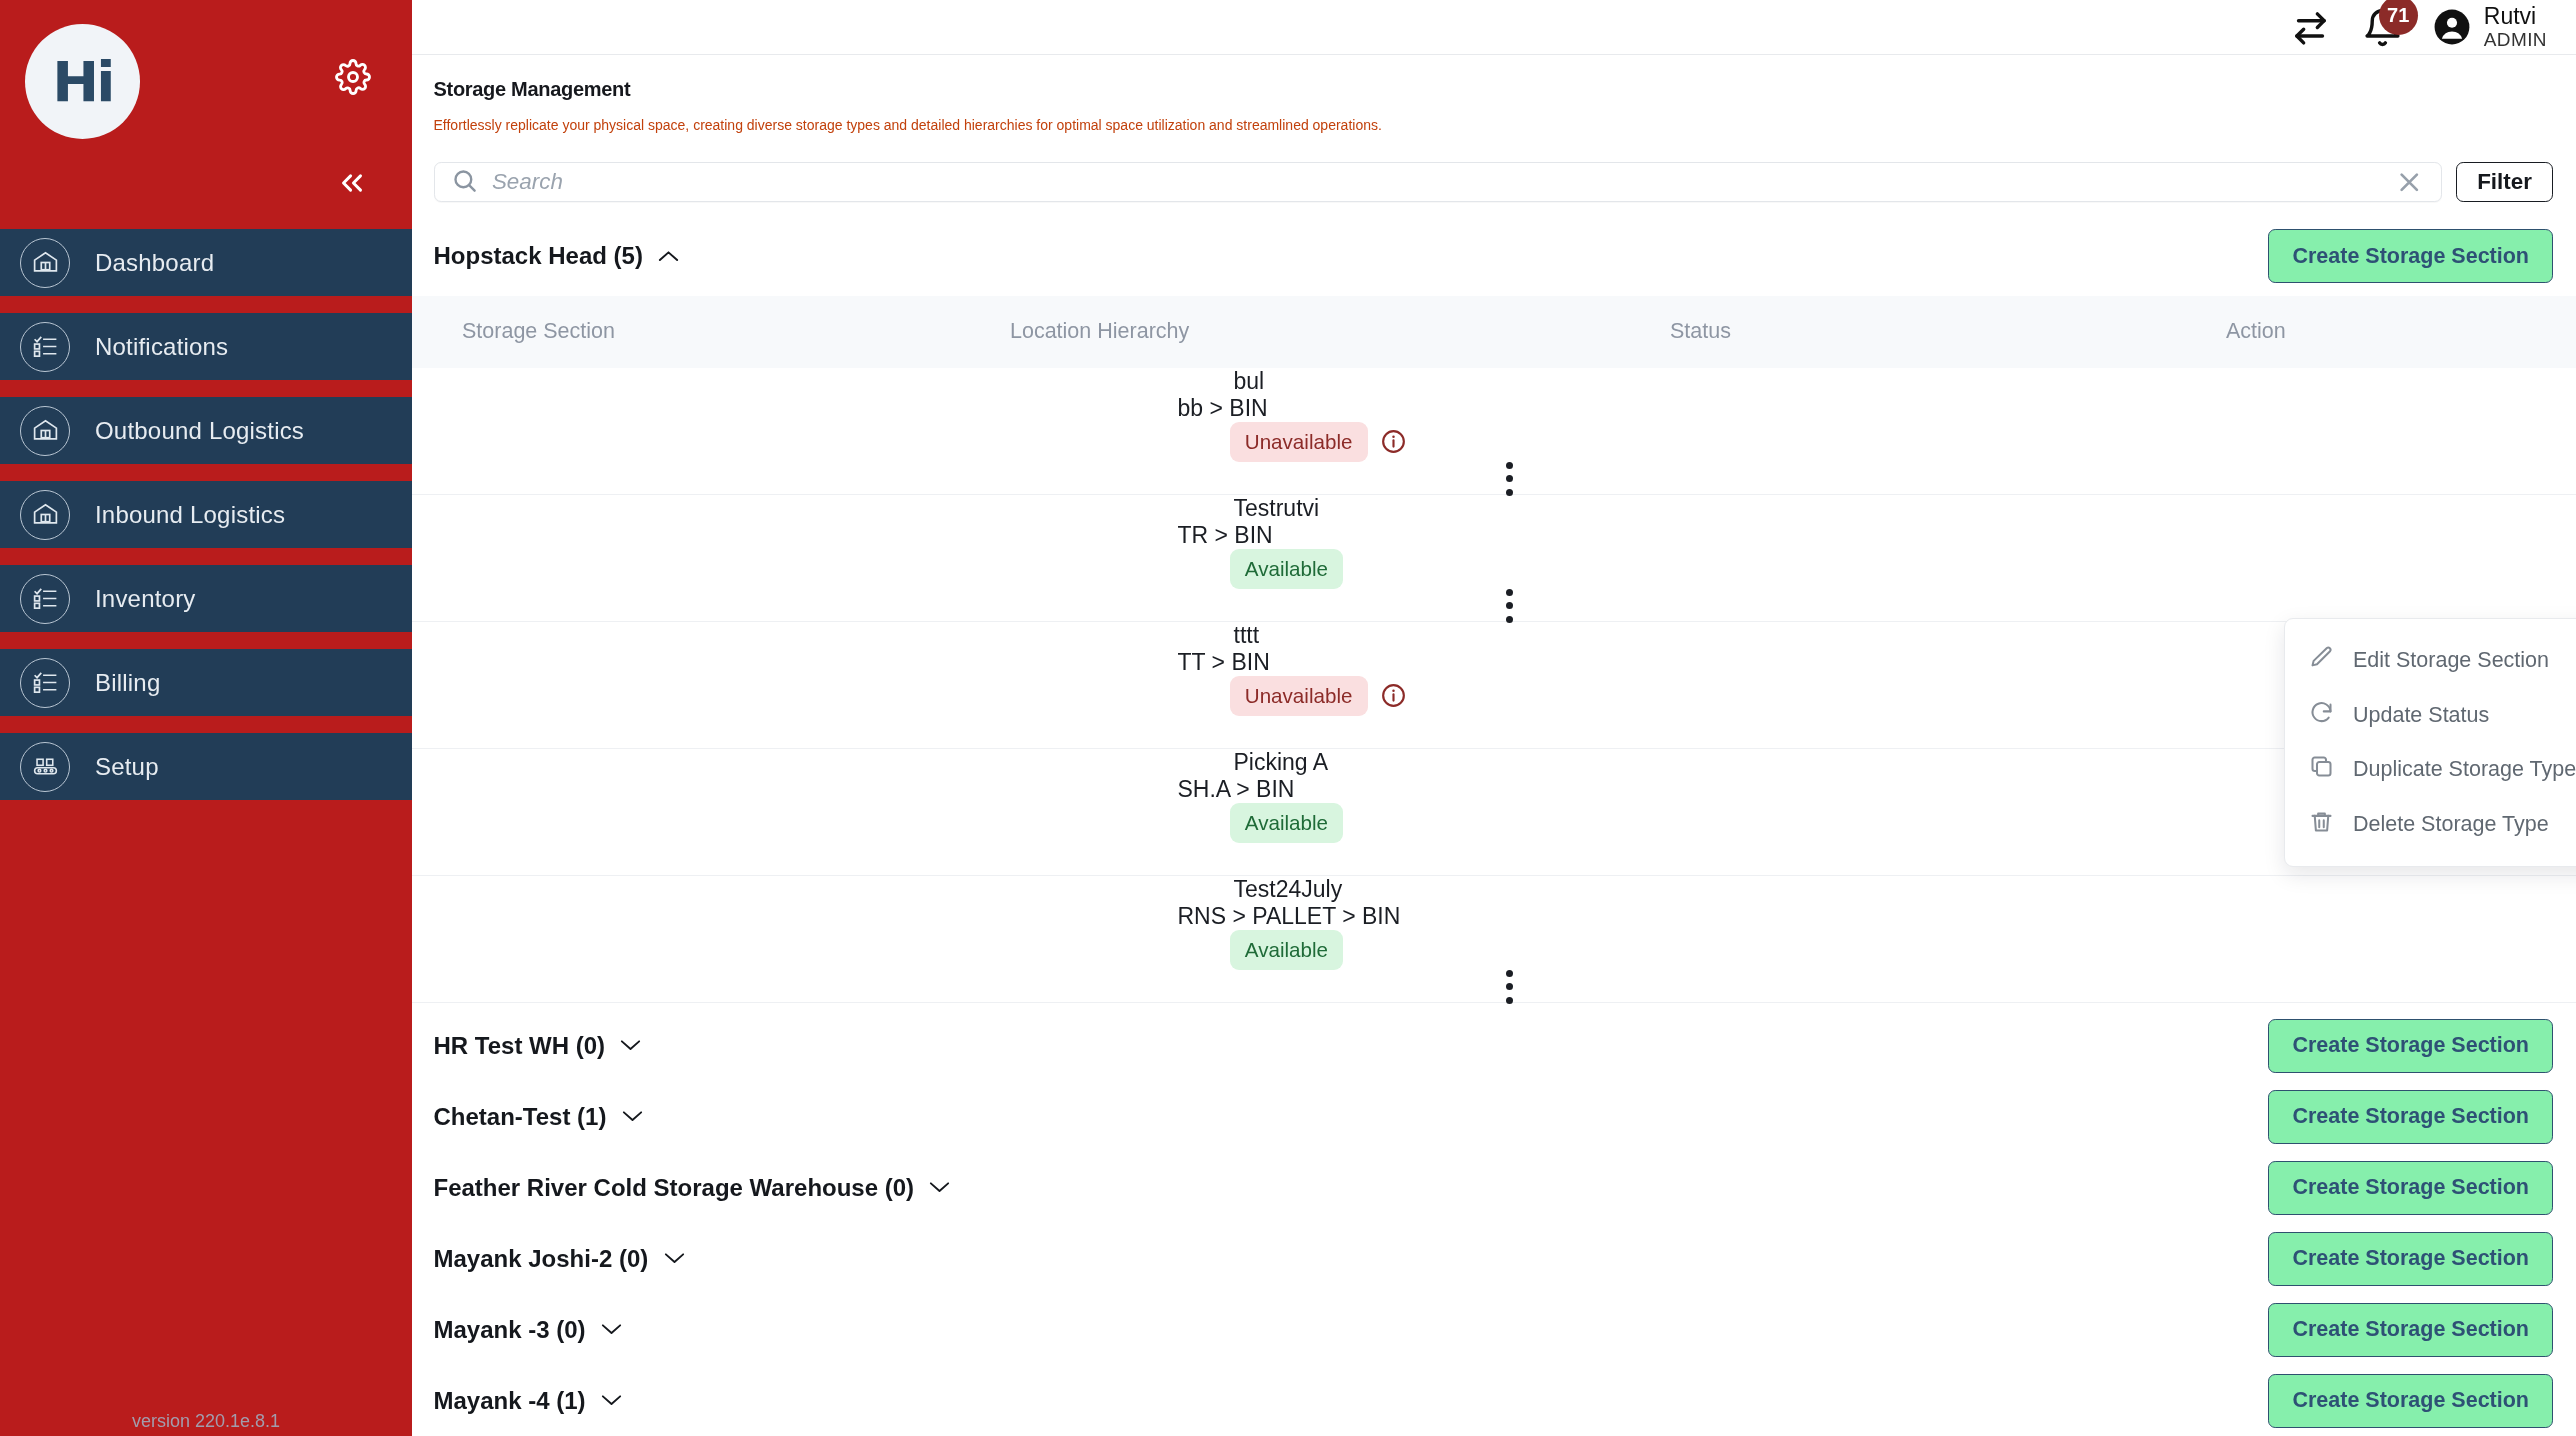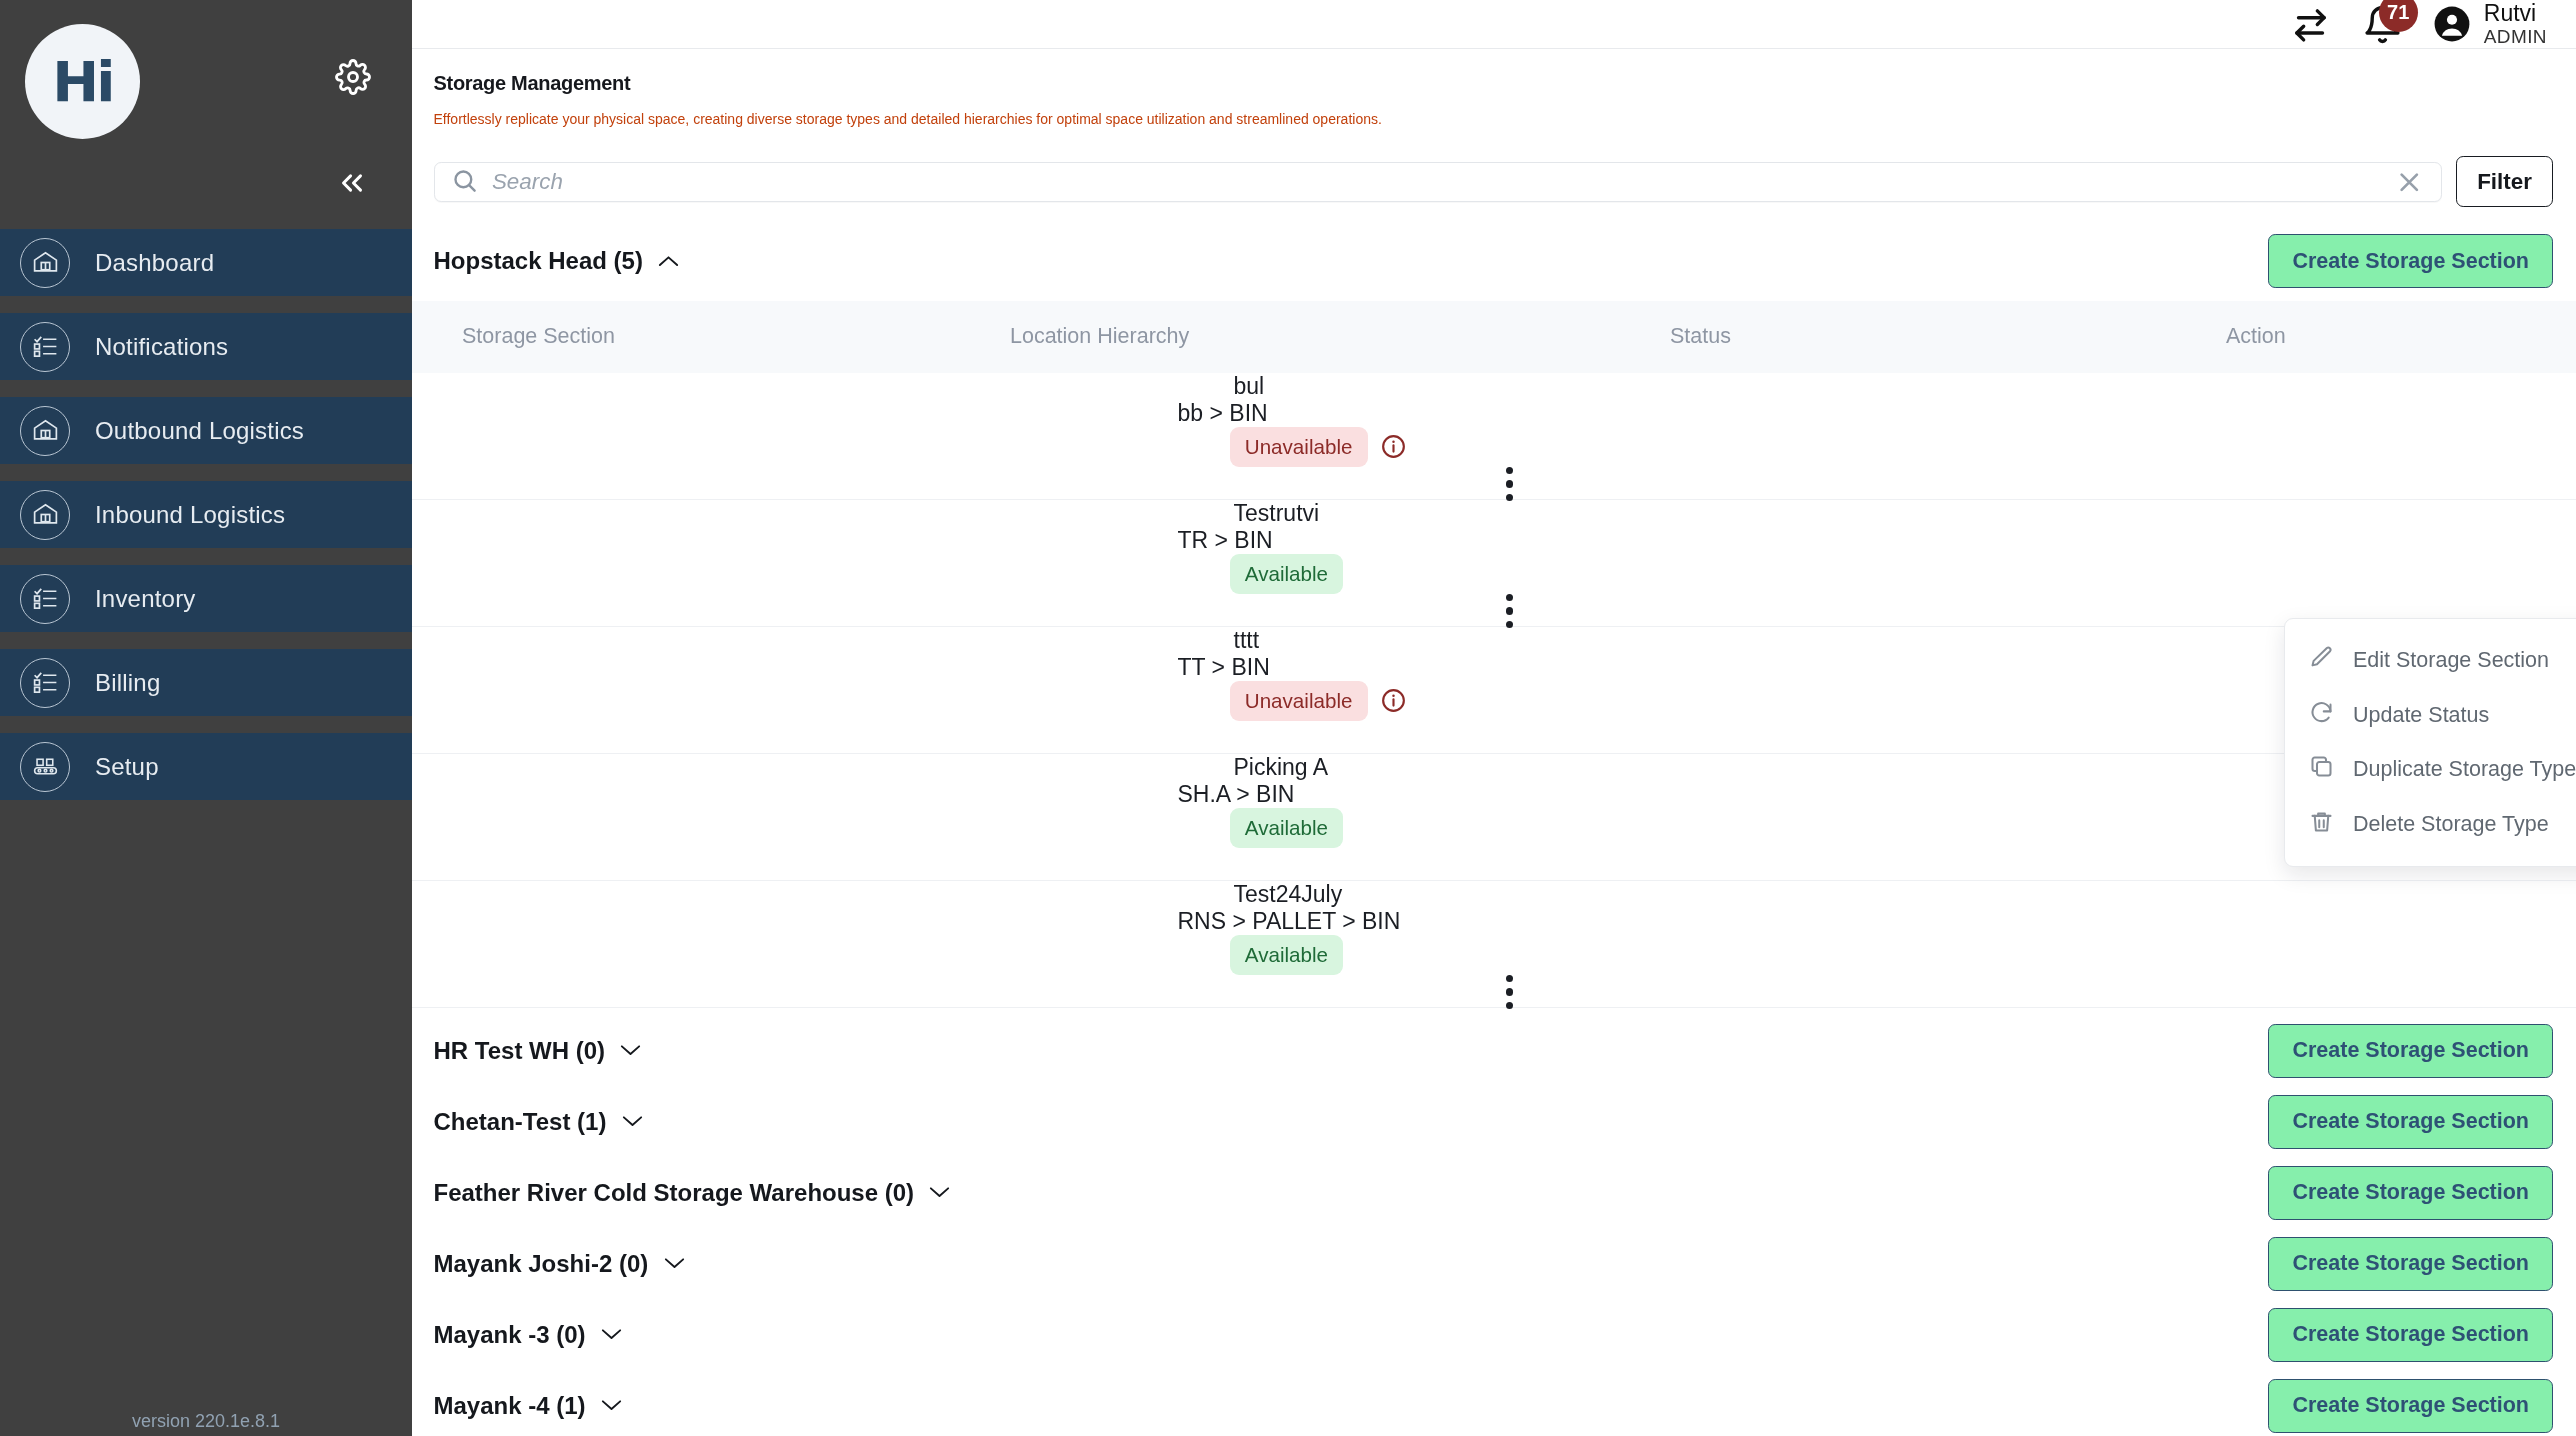--- a/index.html
+++ b/index.html
@@ -7,21 +7,21 @@
     width: 2576px; height: 1436px;
     font-family: "Liberation Sans", sans-serif;
     background: #ffffff;
     overflow: hidden;
   }
   .app { display: flex; width: 2576px; height: 1436px; }
 
   
   .sidebar {
     width: 412px; min-width: 412px; height: 1436px;
-    background: #404040;
+    background: #b91c1c;
     position: relative;
     display: flex; flex-direction: column;
     overflow: hidden;
   }
   .sb-top { height: 162px; position: relative; }
   .logo-circle {
     position: absolute; left: 25px; top: 24px;
     width: 115px; height: 115px; border-radius: 50%;
     background: #f1f4f8;
     display: flex; align-items: center; justify-content: center;
@@ -93,21 +93,21 @@
     gap: 14.4px; box-shadow: 0 0.9px 0.9px rgba(16,24,40,.03);
   }
   .search-box input {
     flex: 1; border: none; outline: none; font-size: 22.4px;
     font-style: italic; color: #222;
     font-family: "Liberation Sans", sans-serif; background: transparent;
   }
   .search-box input::placeholder { color: #9aa3ae; font-style: italic; }
   .clear-x { width: 30.5px; height: 30.5px; cursor: pointer; }
   .filter-btn {
-    height: 51px; min-width: 97px; border: 0.9px solid #181c22; border-radius: 7.2px;
+    height: 40px; min-width: 97px; border: 0.9px solid #181c22; border-radius: 7.2px;
     background: #fff; font-size: 22.4px; font-weight: 700; color: #15181d;
     display: flex; align-items: center; justify-content: center;
     padding: 0 18px; cursor: pointer;
   }
 
   
   .group-row {
     display: flex; align-items: center; justify-content: space-between;
     padding: 0 23px 0 21.5px; position: relative;
   }

